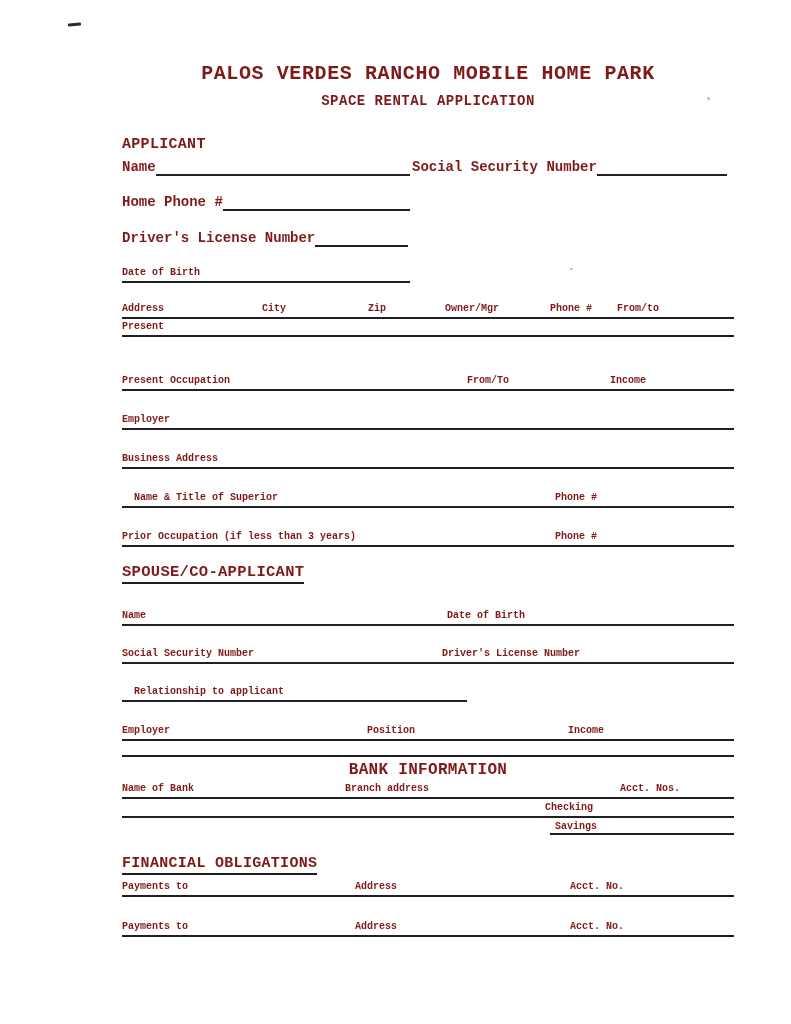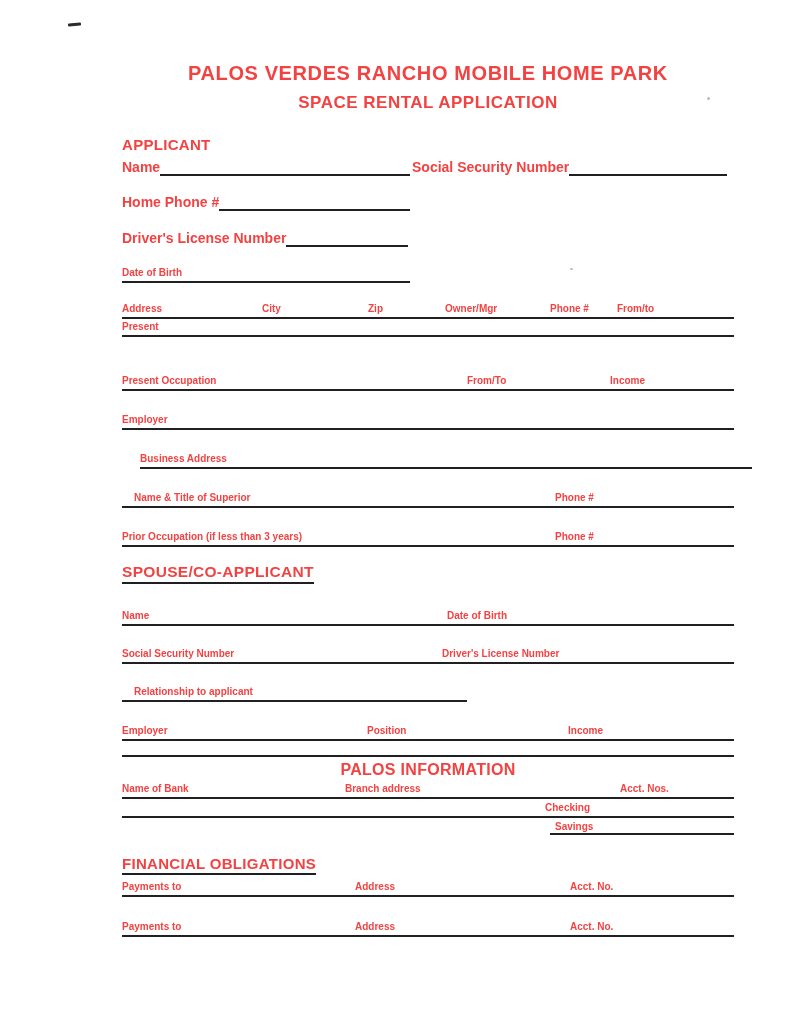--- a/index.html
+++ b/index.html
@@ -1,25 +1,25 @@
 <!DOCTYPE html>
 <html><head>
 <meta charset="utf-8">
 <style>
   html,body { margin:0; padding:0; background:#e8e8e8; }
   .page {
     position:relative; width:791px; height:1024px; margin:0 auto;
-    background:#fcfcfb; color:#ef4444;
-    font-family:Liberation Sans, sans-serif; font-weight:bold;
+    background:#fcfcfb; color:#7f1d1d;
+    font-family:Liberation Mono, monospace; font-weight:bold;
     overflow:hidden; filter: blur(0.25px) contrast(1.03);
   }
   .title1 { position:absolute; left:122px; width:612px; text-align:center;
             font-size:20px; letter-spacing:0.6px; white-space:nowrap; }
   .title2 { position:absolute; left:122px; width:612px; text-align:center;
-            font-size:17px; letter-spacing:0.5px; white-space:nowrap; }
+            font-size:14px; letter-spacing:0.5px; white-space:nowrap; }
   .hsec  { position:absolute; font-size:15px; letter-spacing:0.3px; white-space:nowrap; }
   .hsec.u { border-bottom:2px solid #222; padding-bottom:1px; }
   .row   { position:absolute; display:flex; align-items:flex-end; }
   .row.lined { border-bottom:2px solid #232323; }
   .label { font-size:14px; line-height:1; padding-bottom:2px; white-space:nowrap; }
   .abs-label { position:absolute; bottom:3px; font-size:10px; line-height:1; white-space:nowrap; }
   .fill  { flex:1 1 auto; border-bottom:2px solid #232323; height:1px; }
   .group { display:flex; align-items:flex-end; }
   .sep-line { position:absolute; height:0; border-top:2px solid #232323; }
   .partial-line { position:absolute; bottom:0; border-bottom:2px solid #232323; height:0; }
@@ -80,21 +80,21 @@
   <div class="row lined" style="left:122px; top:369px; width:612px; height:20px;">
     <span class="abs-label" style="left:0;">Present Occupation</span>
     <span class="abs-label" style="left:345px;">From/To</span>
     <span class="abs-label" style="left:488px;">Income</span>
   </div>
 
   <div class="row lined" style="left:122px; top:408px; width:612px; height:20px;">
     <span class="abs-label" style="left:0;">Employer</span>
   </div>
 
-  <div class="row lined" style="left:140px; top:447px; width:612px; height:20px;">
+  <div class="row lined" style="left:122px; top:447px; width:612px; height:20px;">
     <span class="abs-label" style="left:0;">Business Address</span>
   </div>
 
   <div class="row lined" style="left:122px; top:486px; width:612px; height:20px;">
     <span class="abs-label" style="left:0;margin-left:12px;">Name &amp; Title of Superior</span>
     <span class="abs-label" style="left:433px;">Phone #</span>
   </div>
 
   <div class="row lined" style="left:122px; top:525px; width:612px; height:20px;">
     <span class="abs-label" style="left:0;">Prior Occupation (if less than 3 years)</span>
@@ -117,21 +117,21 @@
     <span class="abs-label" style="left:12px;">Relationship to applicant</span>
   </div>
 
   <div class="row lined" style="left:122px; top:719px; width:612px; height:20px;">
     <span class="abs-label" style="left:0;">Employer</span>
     <span class="abs-label" style="left:245px;">Position</span>
     <span class="abs-label" style="left:446px;">Income</span>
   </div>
 
   <div class="sep-line" style="left:122px; top:755px; width:612px;"></div>
-  <div class="hsec" style="left:122px; top:761px; width:612px; text-align:center; font-size:16px;">PALOS INFORMATION</div>
+  <div class="hsec" style="left:122px; top:761px; width:612px; text-align:center; font-size:16px;">BANK INFORMATION</div>
 
   <div class="row lined" style="left:122px; top:778px; width:612px; height:19px;">
     <span class="abs-label" style="left:0;">Name of Bank</span>
     <span class="abs-label" style="left:223px;">Branch address</span>
     <span class="abs-label" style="left:498px;">Acct. Nos.</span>
   </div>
 
   <div class="row lined" style="left:122px; top:797px; width:612px; height:19px;">
     <span class="abs-label" style="left:423px;">Checking</span>
   </div>

